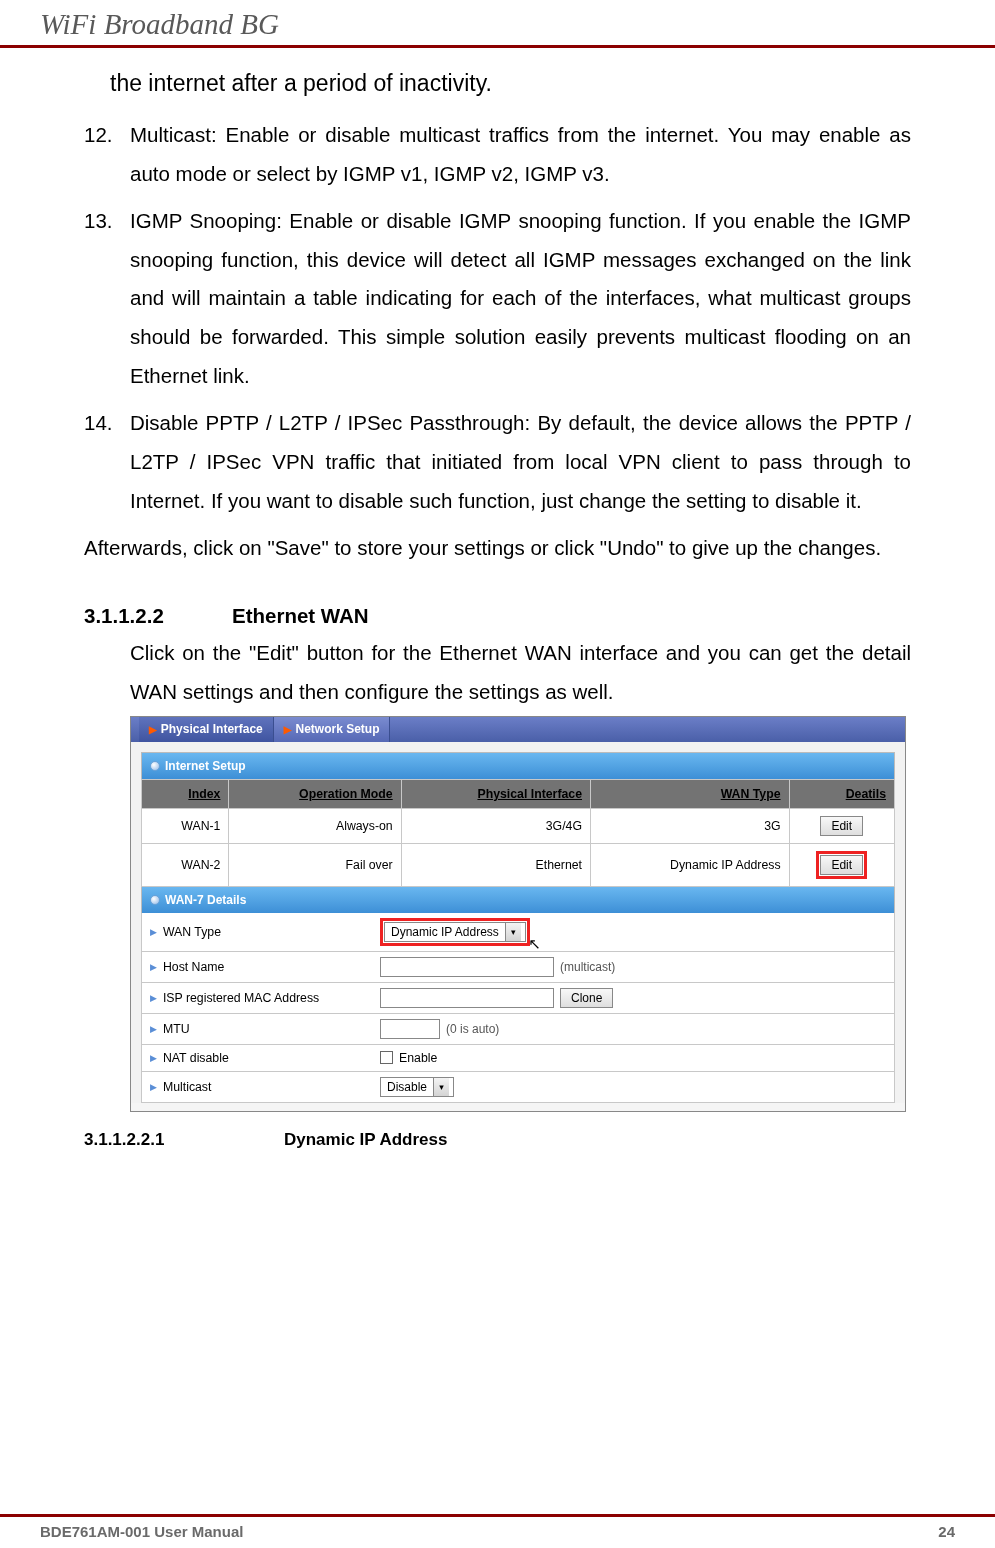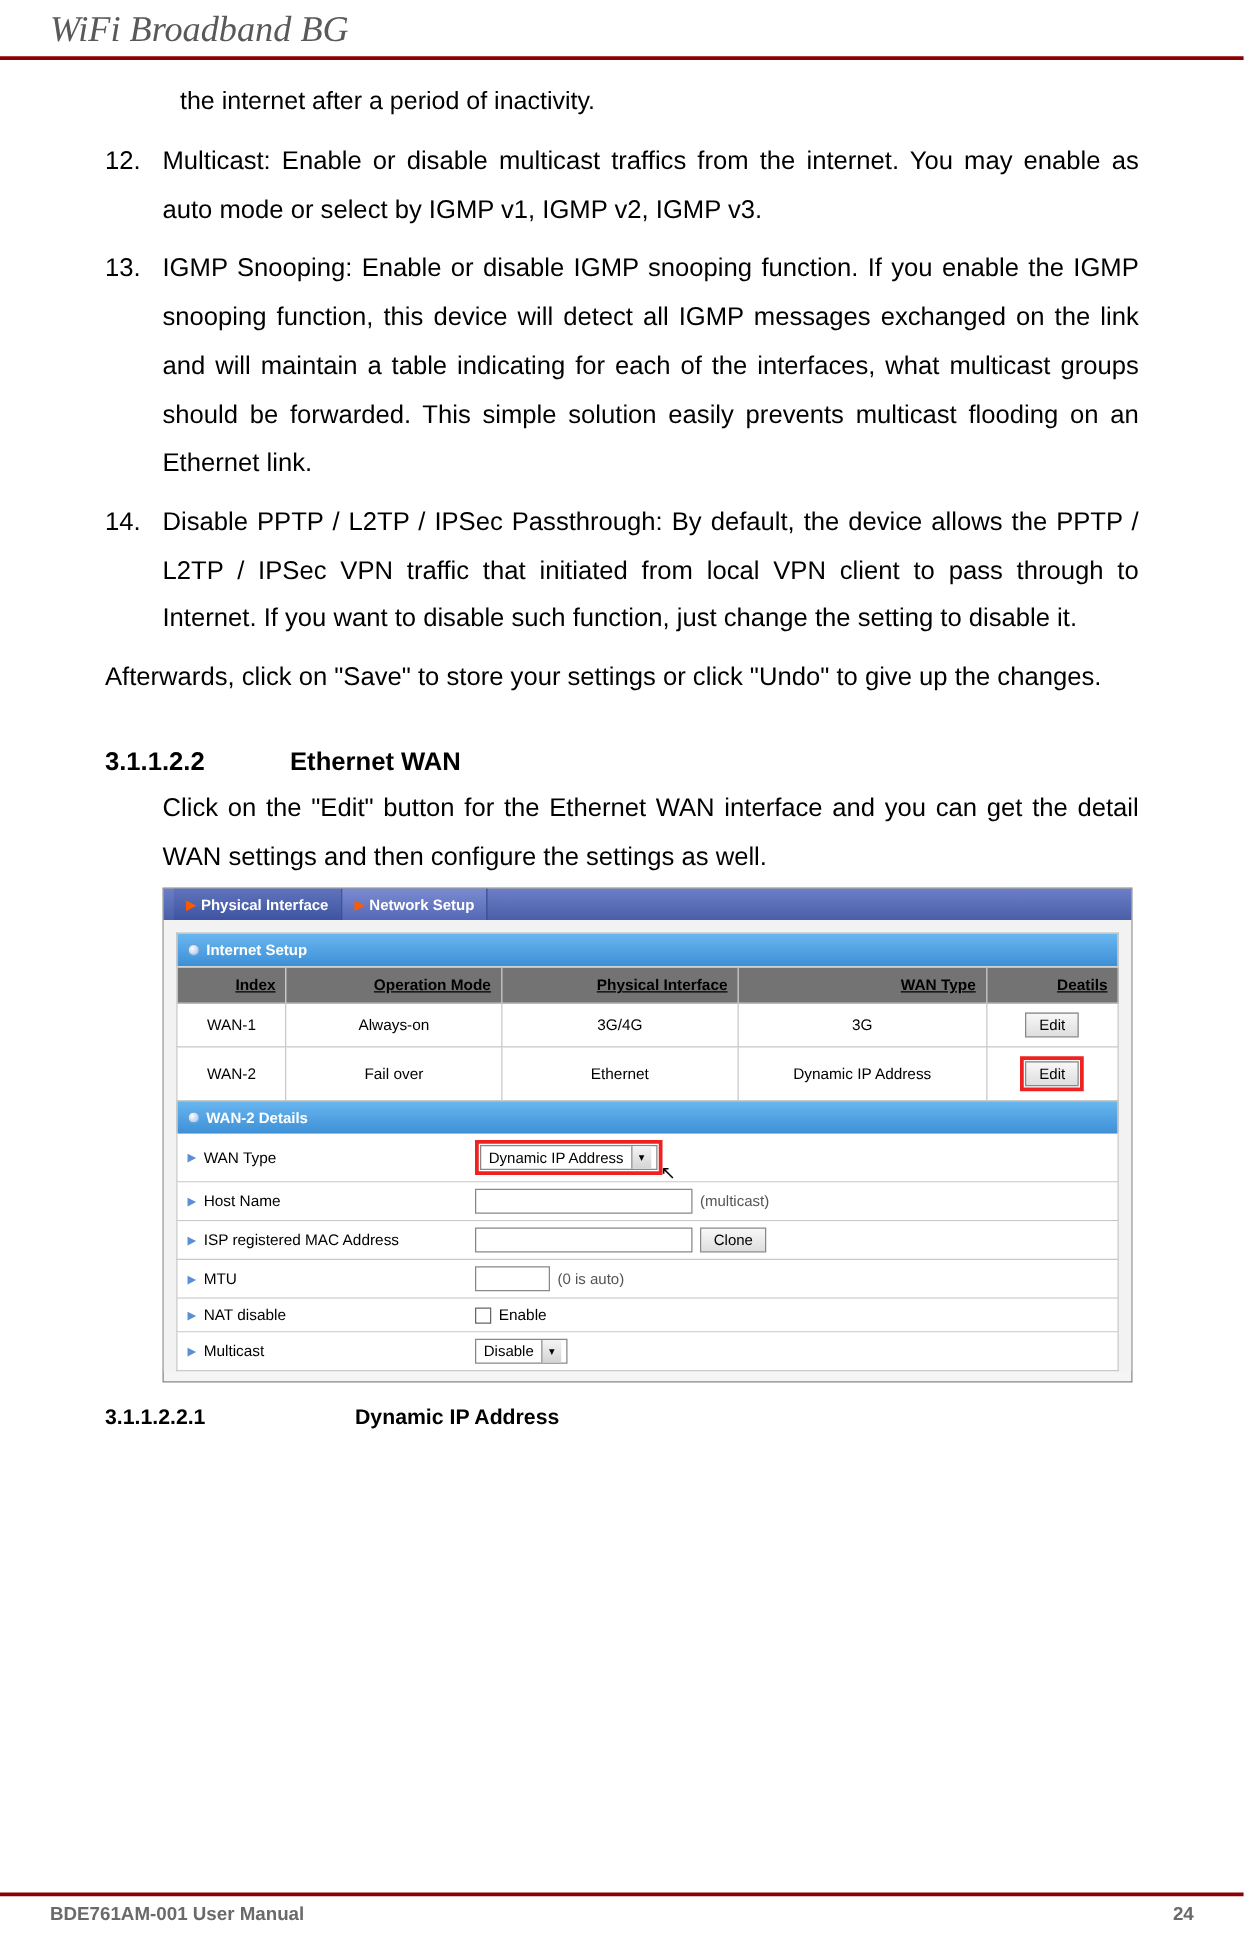--- a/index.html
+++ b/index.html
@@ -18,24 +18,24 @@
   .header-title {
     font-family: "Times New Roman", serif;
     font-style: italic;
     font-size: 29px;
     color: #595959;
   }
   .content {
     padding: 14px 84px 0 84px;
   }
   .continuation {
-    font-size: 20px;
+    font-size: 23px;
     line-height: 1.9;
     text-align: justify;
-    margin-left: 60px;
+    margin-left: 26px;
     margin-bottom: 10px;
   }
   .list-item {
     display: flex;
     margin-bottom: 8px;
   }
   .list-num {
     width: 46px;
     flex-shrink: 0;
     font-size: 20.5px;
@@ -121,21 +121,21 @@
   }
   table.grid {
     width: 100%;
     border-collapse: collapse;
     background: #fff;
   }
   table.grid th, table.grid td {
     border: 1px solid #c8c8c8;
     padding: 7px 8px;
     font-size: 12.3px;
-    text-align: center;
+    text-align: right;
     vertical-align: middle;
   }
   table.grid th {
     background: #737373;
     font-weight: bold;
     text-align: right;
     text-decoration: underline;
   }
   .edit-btn {
     display: inline-block;
@@ -284,21 +284,21 @@
           <td>WAN-2</td>
           <td>Fail over</td>
           <td>Ethernet</td>
           <td>Dynamic IP Address</td>
           <td style="text-align:center"><span class="edit-highlight"><span class="edit-btn">Edit</span></span></td>
         </tr>
       </tbody>
         </table>
       <div class="pane-hdr" style="border-top:none">
           <span class="disc"></span>
-          <span>WAN-2 Details</span>
+          <span>WAN-7 Details</span>
         </div>
 
       <div class="det-row">
         <div class="det-lbl">
             <span class="tri">▶</span>
             <span>WAN Type</span>
           </div>
         <div class="det-val">
           <span class="red-frame">
             <span class="sel-box">

